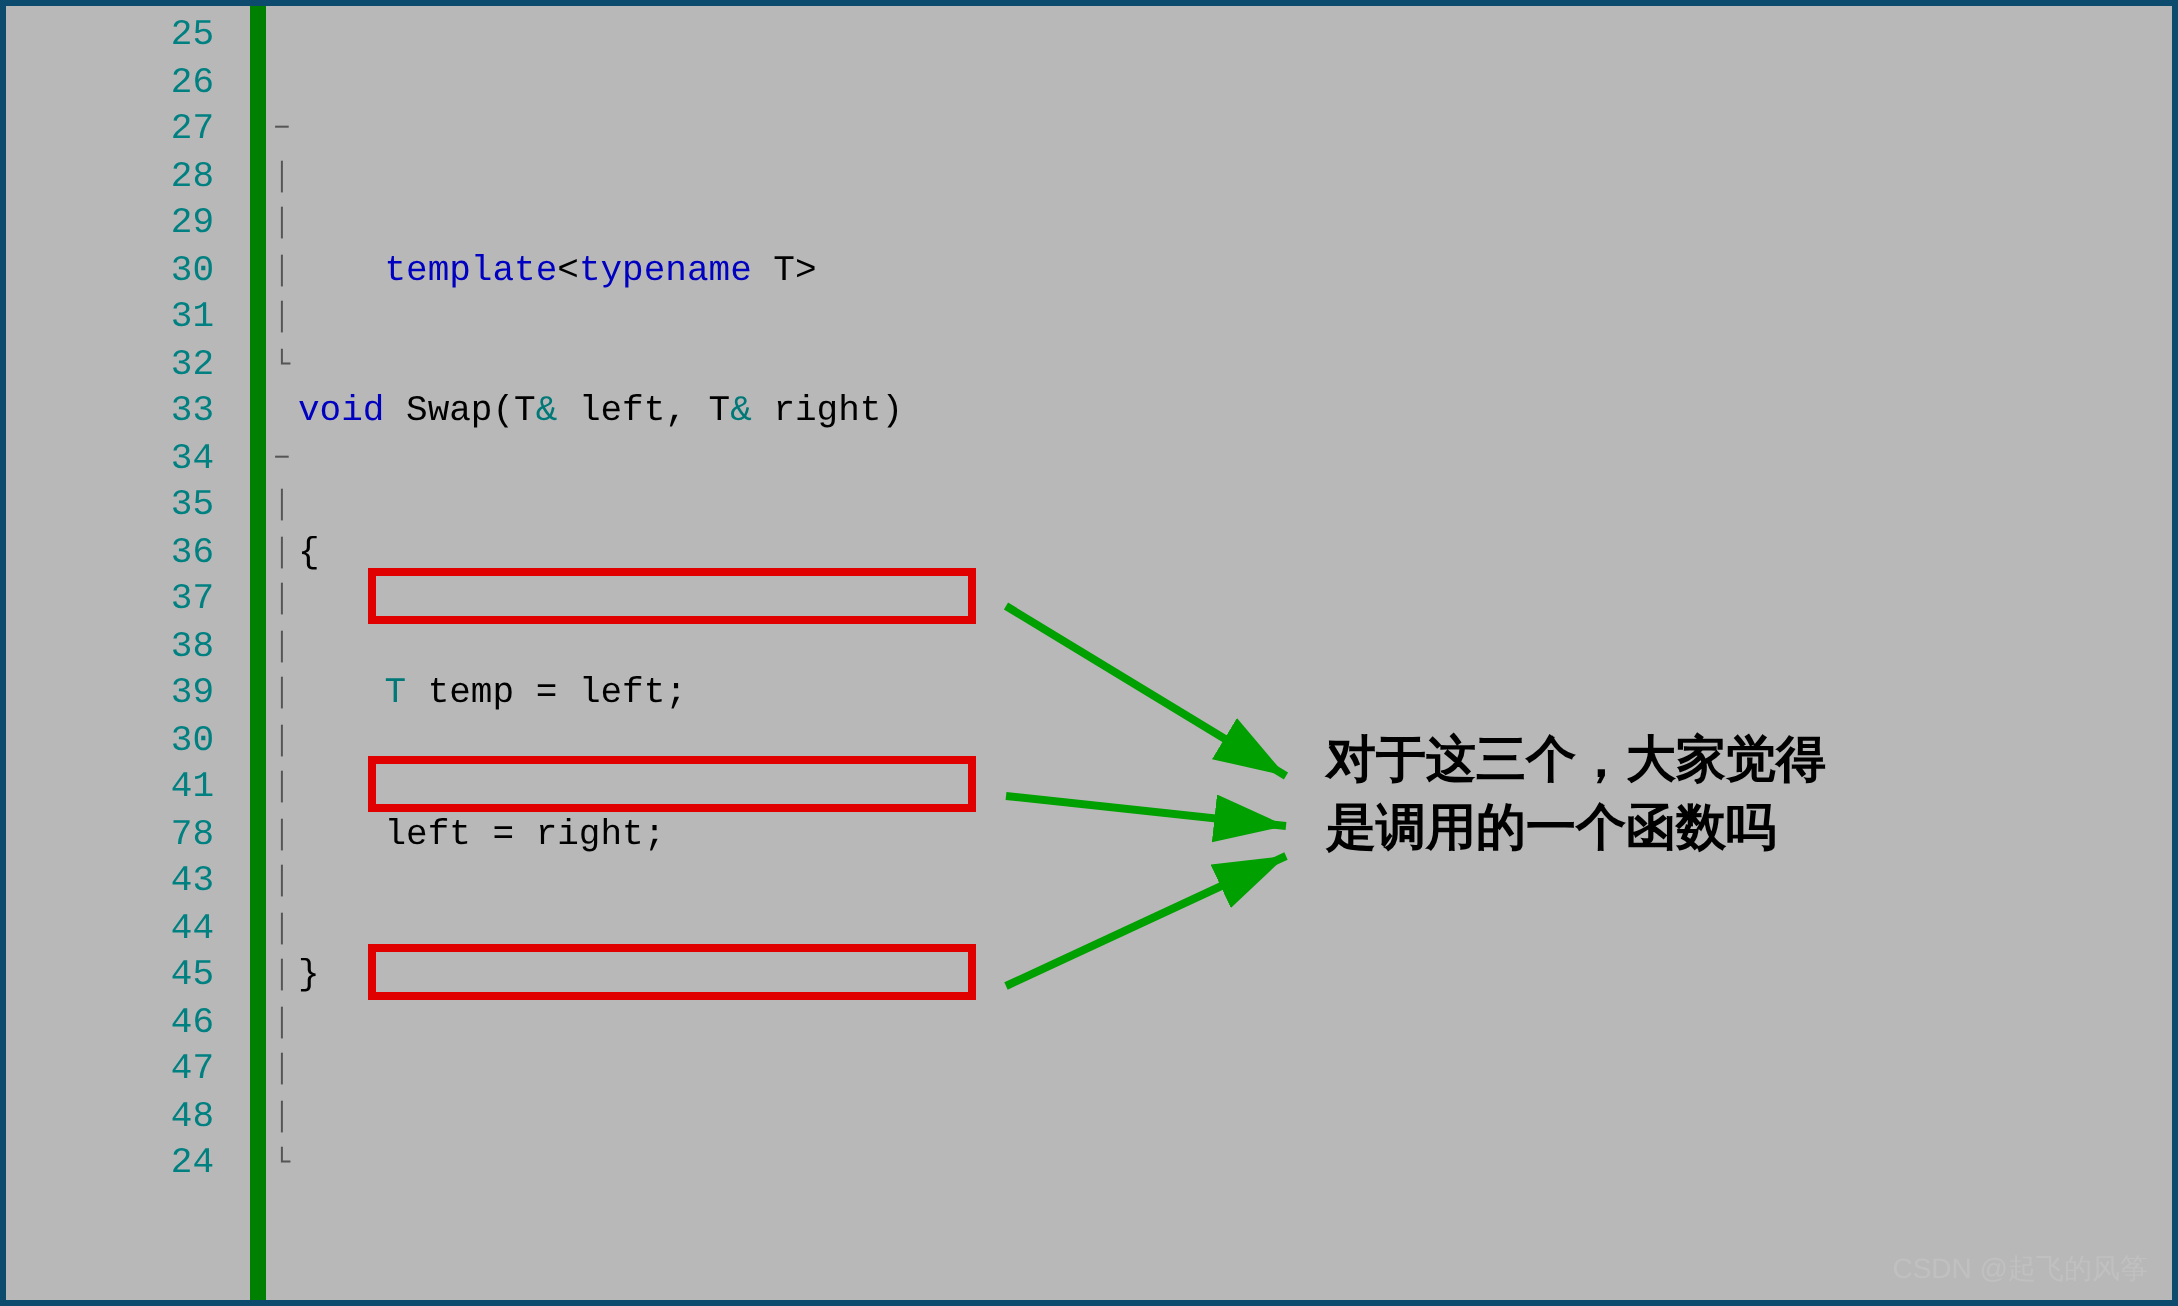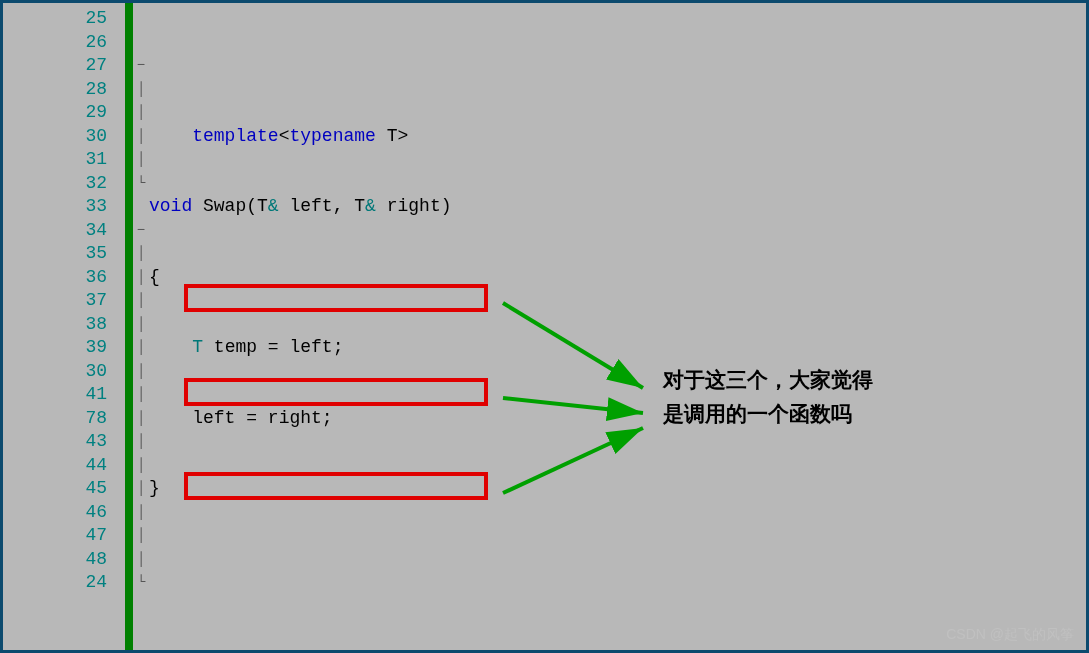--- a/index.html
+++ b/index.html
@@ -9,21 +9,21 @@
 .gutter{width:122px;background:#b8b8b8;text-align:right;padding-right:18px;color:#008080;font-size:18px;line-height:23.5px;padding-top:4px}
 .gutter div{height:23.5px}
 .marker{width:8px;background:#008000;flex-shrink:0}
 .fold{width:16px;background:#b8b8b8;color:#666;font-size:14px;line-height:23.5px;padding-top:4px;text-align:center}
 .fold div{height:23.5px;color:#555}
 .code{flex:1;background:#b8b8b8;line-height:23.5px;padding-top:4px;white-space:pre;position:relative}
 .code .ln{height:23.5px}
 .kw{color:#0000c0}
 .type{color:#007878}
 .redbox{position:absolute;border:4px solid #e00000;background:transparent;pointer-events:none}
-.annot{position:absolute;font-family:"Microsoft YaHei",sans-serif;font-weight:bold;color:#000;font-size:21px;line-height:34px}
+.annot{position:absolute;font-family:"Microsoft YaHei",sans-serif;font-weight:bold;color:#000;font-size:25px;line-height:34px}
 .arrow{position:absolute;pointer-events:none}
 .watermark{position:absolute;right:12px;bottom:6px;color:#c0c0c0;font-family:sans-serif;font-size:14px}
 </style>
 </head>
 <body>
 
 <div class="outer">
   <div class="editor">
     <div class="gutter">
       <div>25</div>

